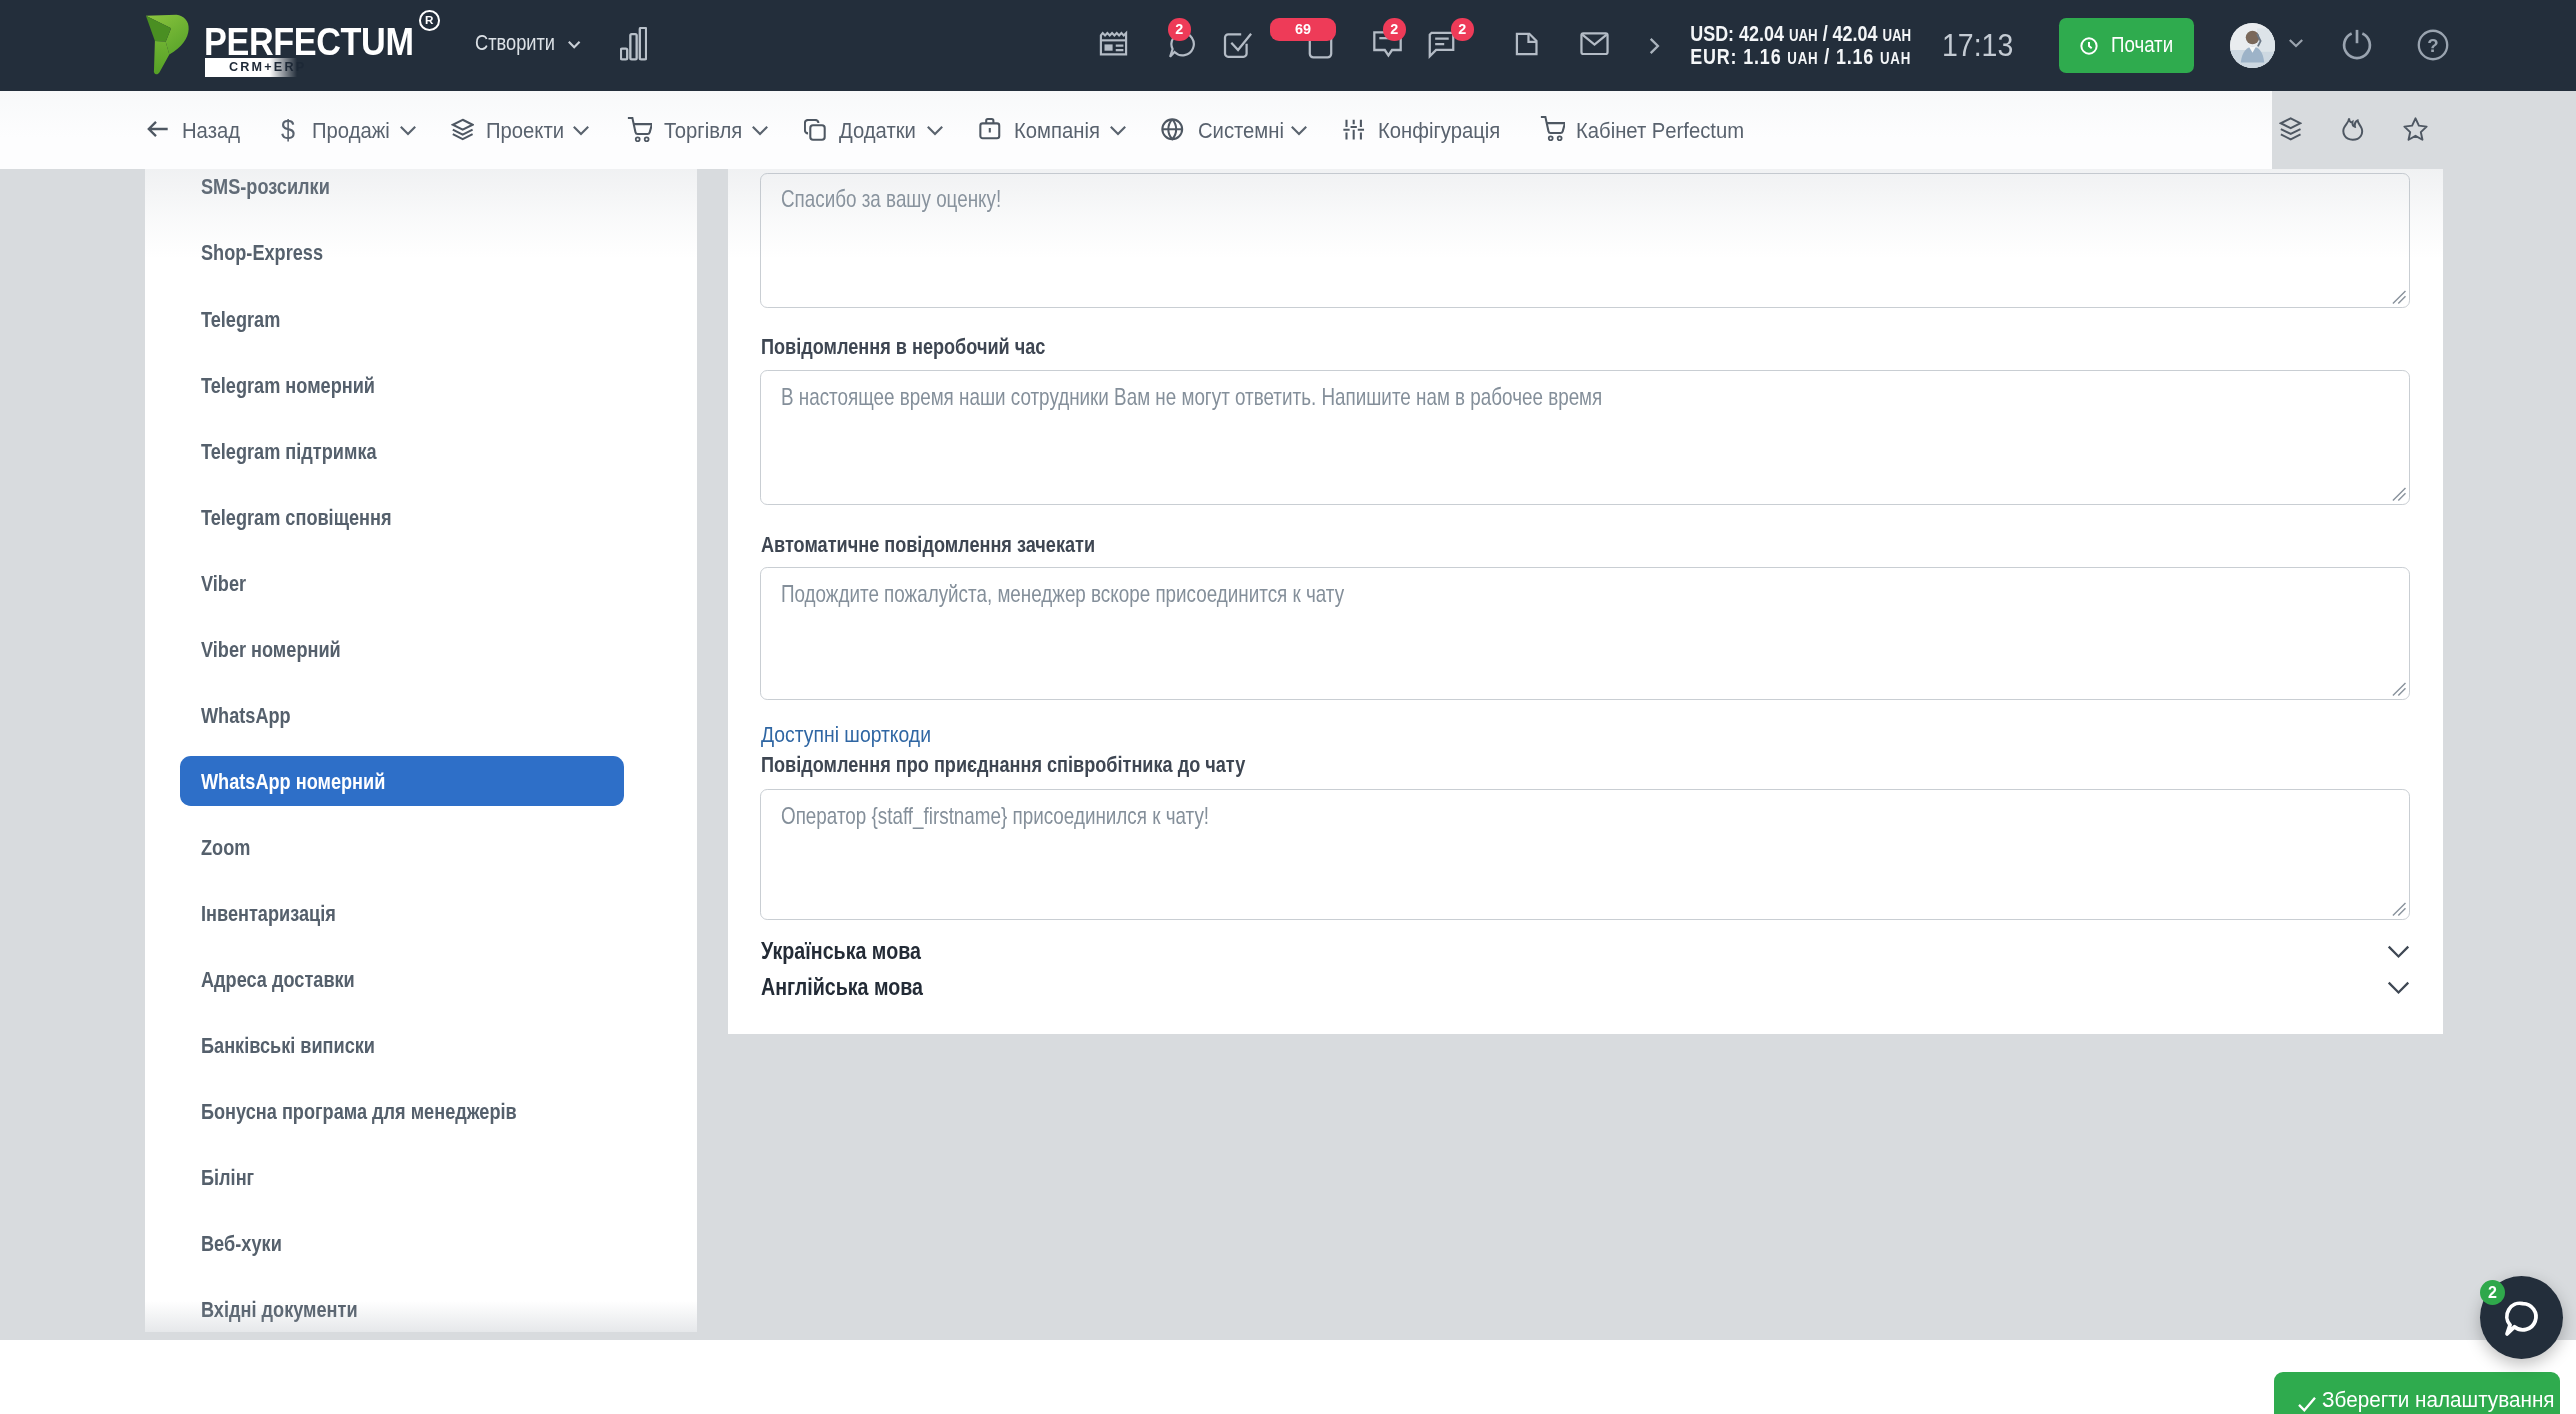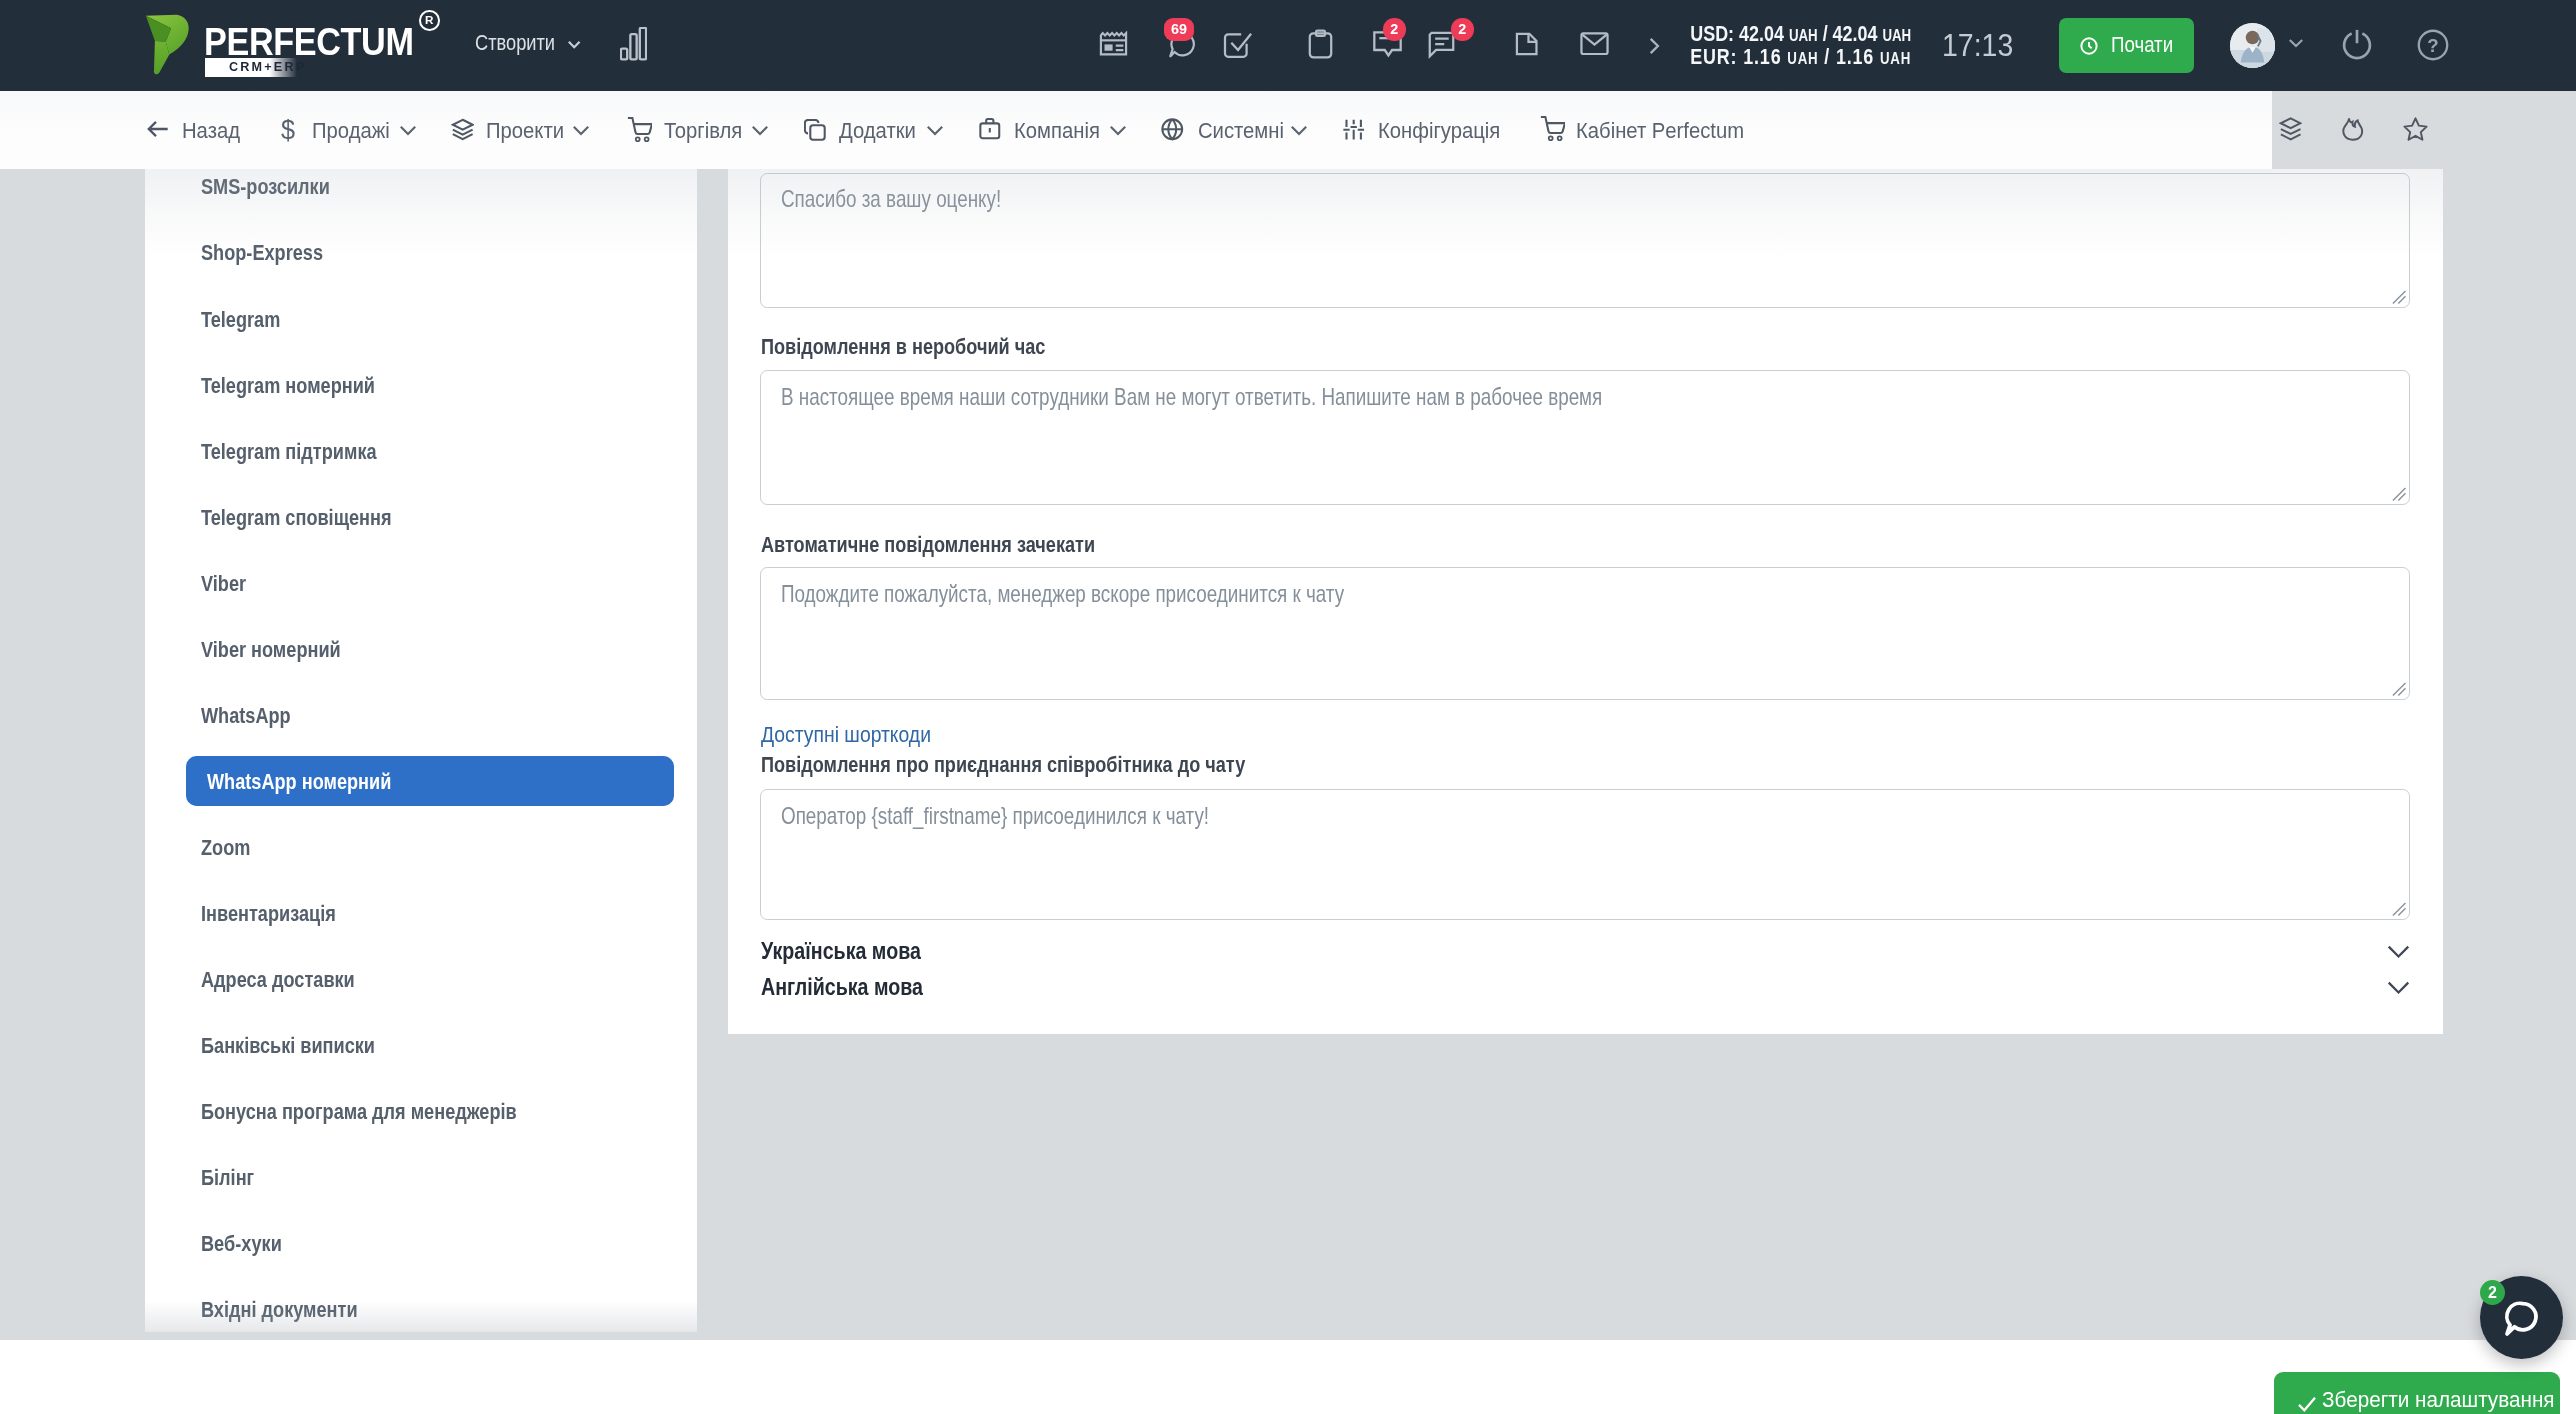--- a/index.html
+++ b/index.html
@@ -35,21 +35,21 @@
   #hlp { position:absolute; left:2417px; top:29px; }
 
   
   #nav { position:absolute; left:0; top:91px; width:2272px; height:78px; background:linear-gradient(180deg,#f8f9fa 0%,#fdfdfe 60%); }
   #nav .t { position:absolute; top:27px; font-size:22.5px; color:#59626e; white-space:nowrap; transform:scaleX(0.9); transform-origin:left; }
   #nav svg { position:absolute; }
 
   
   #sidebar { position:absolute; left:145px; top:169px; width:552px; height:1163px; background:#fff; }
   #sidebar .it { position:absolute; left:56px; font-size:21.6px; font-weight:600; color:#55606c; white-space:nowrap; transform:scaleX(0.84); transform-origin:left; }
-  #selItem { position:absolute; left:41px; top:587px; width:488px; height:50px; background:#2e6fc8; border-radius:10.8px; }
+  #selItem { position:absolute; left:35px; top:587px; width:444px; height:50px; background:#2e6fc8; border-radius:10.8px; }
   #selItem span { position:absolute; left:20.7px; top:12.6px; color:#fff; font-size:21.6px; font-weight:600; white-space:nowrap; transform:scaleX(0.84); transform-origin:left; }
   .fadeTop { position:absolute; left:0; top:0; width:100%; height:90px; background:linear-gradient(180deg,rgba(171,178,186,0.18) 0%,rgba(171,178,186,0.07) 55%,rgba(171,178,186,0) 100%); pointer-events:none; }
 
   #main { position:absolute; left:728px; top:169px; width:1715px; height:865px; background:#fff; }
   .ta { position:absolute; left:32px; width:1650px; background:#fff; border:1.8px solid #c9ced3; border-radius:7.2px; }
   .ta span { position:absolute; left:20px; top:11.7px; font-size:24px; color:#848f9a; white-space:nowrap; transform:scaleX(0.785); transform-origin:left; }
   .ta svg { position:absolute; right:2.7px; bottom:2.7px; }
   .lbl { position:absolute; left:33px; font-size:22.5px; font-weight:700; color:#3e4652; white-space:nowrap; transform:scaleX(0.805); transform-origin:left; }
   #shortcodes { position:absolute; left:33px; top:553px; font-size:22.5px; color:#2f66a3; white-space:nowrap; transform:scaleX(0.86); transform-origin:left; }
   .lang { position:absolute; left:33px; font-size:23.4px; font-weight:700; color:#232b36; white-space:nowrap; transform:scaleX(0.84); transform-origin:left; }
@@ -123,21 +123,21 @@
   </svg>
   <svg class="hico" style="left:1515px;top:32px;" width="23.4" height="24" viewBox="0 0 26 27">
     <path d="M2 2 L16 2 L24 10 L24 25 L2 25 Z" fill="none" stroke="#b4bcc6" stroke-width="2.5"></path>
     <path d="M15 2.5 L15 11 L23.5 11" fill="none" stroke="#b4bcc6" stroke-width="2.5"></path>
   </svg>
   <svg class="hico" style="left:1580px;top:32px;" width="29" height="23.4" viewBox="0 0 32 26">
     <rect x="1.5" y="1.5" width="29" height="23" rx="2" fill="none" stroke="#b4bcc6" stroke-width="2.5"></rect>
     <path d="M2.5 3 L16 14 L29.5 3" fill="none" stroke="#b4bcc6" stroke-width="2.5"></path>
   </svg>
   <div class="badge" style="left:1168px;">2</div>
-  <div class="badge" style="left:1164px;padding:0 7px;border-radius:9px;">69</div>
+  <div class="badge" style="left:1270px;padding:0 25px;border-radius:9px;">69</div>
   <div class="badge" style="left:1383px;">2</div>
   <div class="badge" style="left:1451px;">2</div>
   <svg id="curChev" width="12.6" height="18" viewBox="0 0 14 20">
       <path d="M3 2 L11 10 L3 18" fill="none" stroke="#aab3bd" stroke-width="2.6"></path>
     </svg>
   <div id="currency">
     <div>USD: 42.04 <span class="uah">UAH</span> / 42.04 <span class="uah">UAH</span></div>
     <div class="l2">EUR: 1.16 <span class="uah">UAH</span> / 1.16 <span class="uah">UAH</span></div>
   </div>
   <div id="clock">17:13</div>

